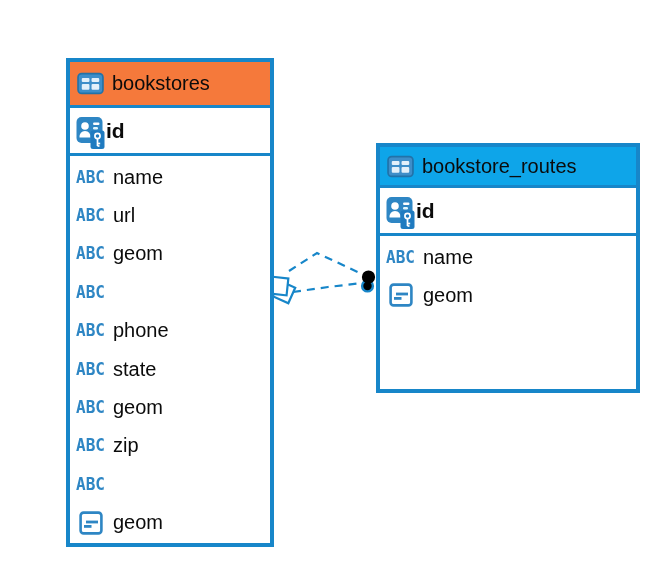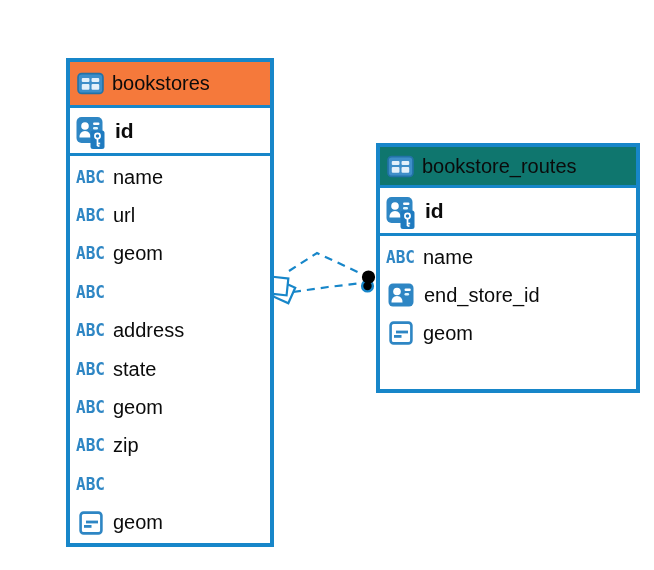--- a/index.html
+++ b/index.html
@@ -15,24 +15,24 @@
     border:4px solid #1786c9; box-sizing:border-box;
   }
   #tbl-bookstores { left:58px; top:58px; width:208px; height:489px; }
   #tbl-routes     { left:368px; top:143px; width:264px; height:250px; }
 
   .tbl-header {
     display:flex; align-items:center; gap:8px; padding:0 6px 0 7px;
     border-bottom:3px solid #1786c9; font-size:20px; white-space:nowrap;
   }
   #tbl-bookstores .tbl-header { height:43px; background:#f5793b; }
-  #tbl-routes .tbl-header     { height:38px; background:#0f766e; }
+  #tbl-routes .tbl-header     { height:38px; background:#0ea5e9; }
 
   .pk-row {
-    display:flex; align-items:center; gap:9px; padding:0 6px 0 6px;
+    display:flex; align-items:center; padding:0 6px 0 6px;
     border-bottom:3px solid #1786c9; font-size:21px; font-weight:700;
     white-space:nowrap;
   }
   #tbl-bookstores .pk-row { height:45px; }
   #tbl-routes .pk-row     { height:45px; }
 
   .rows { padding:2px 0 3px 0; }
   .col-row {
     display:flex; align-items:center; gap:10px; padding-left:8px;
     font-size:20px; white-space:nowrap;
@@ -135,21 +135,21 @@
       </div>
       <div class="col-row">
         <span class="icon abc">ABC</span>
         <span>geom</span>
       </div>
       <div class="col-row">
         <span class="icon abc">ABC</span>
       </div>
       <div class="col-row">
         <span class="icon abc">ABC</span>
-        <span>address</span>
+        <span>phone</span>
       </div>
       <div class="col-row">
         <span class="icon abc">ABC</span>
         <span>state</span>
       </div>
       <div class="col-row">
         <span class="icon abc">ABC</span>
         <span>geom</span>
       </div>
       <div class="col-row">
@@ -186,28 +186,20 @@
           </svg>
       </span>
       <span>id</span>
     </div>
     <div class="rows">
       <div class="col-row">
         <span class="icon abc">ABC</span>
         <span>name</span>
       </div>
       <div class="col-row">
-        <span class="icon" style="width:26px;">
-          <svg width="26" height="24">
-              <use href="#sym-fk"></use>
-            </svg>
-        </span>
-        <span>end_store_id</span>
-      </div>
-      <div class="col-row">
         <span class="icon" style="width:25px;">
           <svg width="24" height="24">
               <use href="#sym-geom"></use>
             </svg>
         </span>
         <span>geom</span>
       </div>
     </div>
   </div>
 

